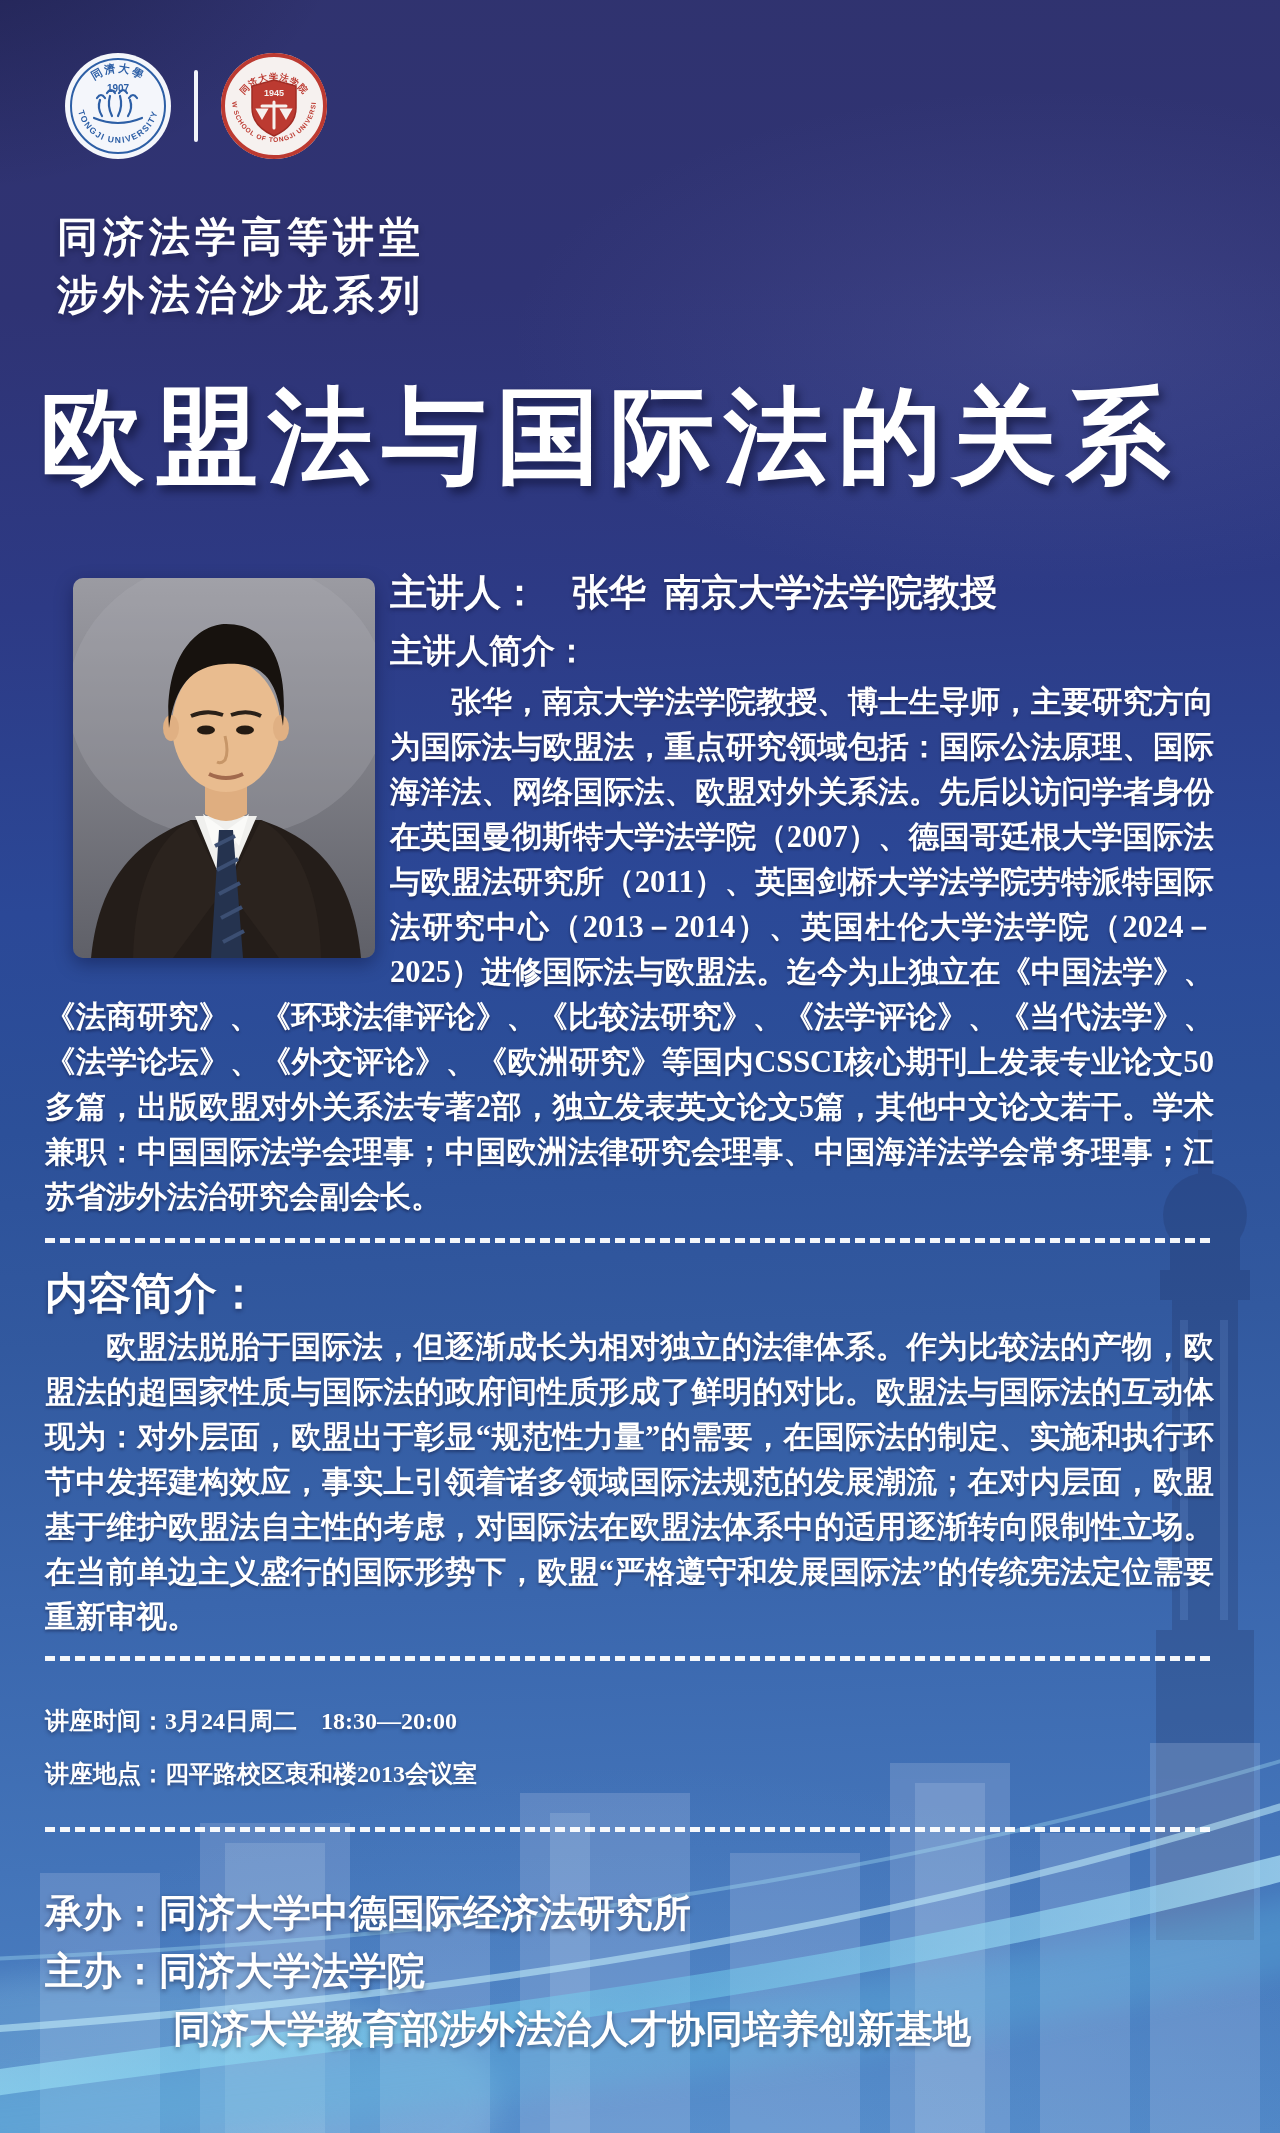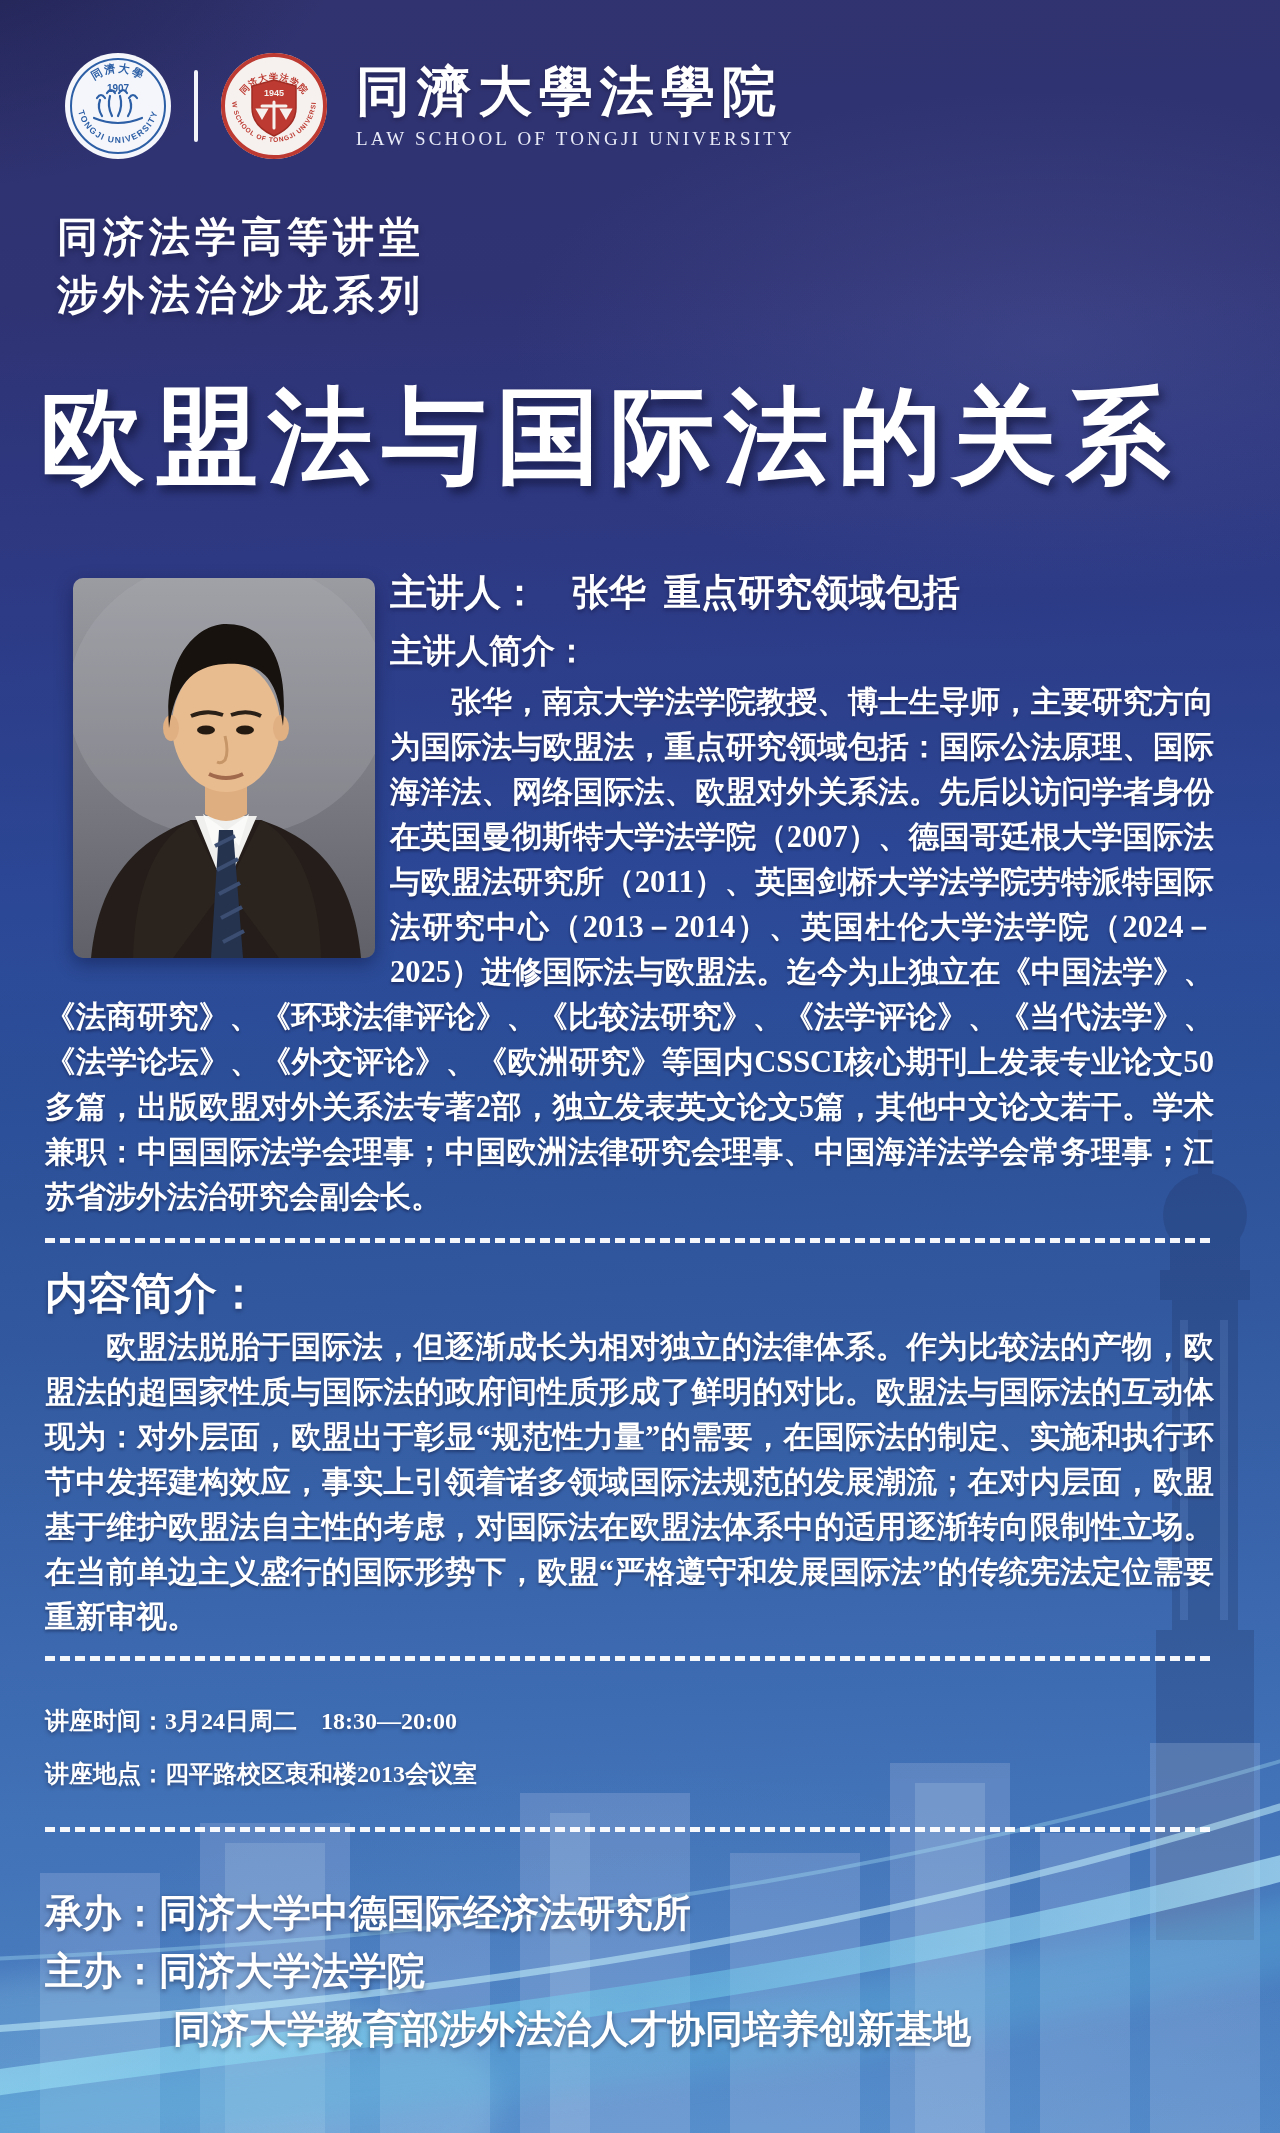--- a/index.html
+++ b/index.html
@@ -180,24 +180,20 @@
         <line x1="54" y1="50" x2="54" y2="76"></line>
         <line x1="42" y1="54" x2="66" y2="54"></line>
         <path d="M38,58 l8,0 l-4,7 z"></path>
         <path d="M62,58 l8,0 l-4,7 z"></path>
       </g>
       <text font-size="6.6" font-weight="bold" fill="#bc3a31" letter-spacing=".8" font-family="Liberation Sans, DejaVu Sans, sans-serif">
         <textPath href="#lsBot" startOffset="50%" text-anchor="middle">LAW SCHOOL OF TONGJI UNIVERSITY</textPath>
       </text>
     </svg>
 
-    <div class="brand">
-      <div class="brand-cn">同濟大學法學院</div>
-      <div class="brand-en">LAW SCHOOL OF TONGJI UNIVERSITY</div>
-    </div>
   </div>
 
   <div class="series">
     <div>同济法学高等讲堂</div>
     <div>涉外法治沙龙系列</div>
   </div>
 
   <div class="title">欧盟法与国际法的关系</div>
 
   <div class="body">
@@ -243,21 +239,21 @@
         <path d="M158,137 q16,-6 30,1" stroke="#2a2018" stroke-width="4" fill="none"></path>
         <ellipse cx="133" cy="152" rx="9" ry="4.5" fill="#241a12"></ellipse>
         <ellipse cx="172" cy="152" rx="9" ry="4.5" fill="#241a12"></ellipse>
 
         <path d="M152,158 q4,16 0,24 q-4,4 -8,2" stroke="#c79668" stroke-width="3" fill="none"></path>
         <path d="M136,196 q17,8 34,0" stroke="#a26a4d" stroke-width="4" fill="none"></path>
       </svg>
     </div>
 
     <div class="speaker-line">
-      <span>主讲人：</span><span class="gap"></span><span>张华</span><span class="gap2"></span><span>重点研究领域包括</span>
+      <span>主讲人：</span><span class="gap"></span><span>张华</span><span class="gap2"></span><span>南京大学法学院教授</span>
     </div>
 
     <div class="bio-heading">主讲人简介：</div>
 
     <div class="bio-text">张华，南京大学法学院教授、博士生导师，主要研究方向为国际法与欧盟法，重点研究领域包括：国际公法原理、国际海洋法、网络国际法、欧盟对外关系法。先后以访问学者身份在英国曼彻斯特大学法学院（2007）、德国哥廷根大学国际法与欧盟法研究所（2011）、英国剑桥大学法学院劳特派特国际法研究中心（2013－2014）、英国杜伦大学法学院（2024－2025）进修国际法与欧盟法。迄今为止独立在《中国法学》、《法商研究》、《环球法律评论》、《比较法研究》、《法学评论》、《当代法学》、《法学论坛》、《外交评论》、《欧洲研究》等国内CSSCI核心期刊上发表专业论文50多篇，出版欧盟对外关系法专著2部，独立发表英文论文5篇，其他中文论文若干。学术兼职：中国国际法学会理事；中国欧洲法律研究会理事、中国海洋法学会常务理事；江苏省涉外法治研究会副会长。</div>
 
     <div class="dash d1"></div>
 
     <div class="content-heading">内容简介：</div>
     <div class="content-text">欧盟法脱胎于国际法，但逐渐成长为相对独立的法律体系。作为比较法的产物，欧盟法的超国家性质与国际法的政府间性质形成了鲜明的对比。欧盟法与国际法的互动体现为：对外层面，欧盟出于彰显“规范性力量”的需要，在国际法的制定、实施和执行环节中发挥建构效应，事实上引领着诸多领域国际法规范的发展潮流；在对内层面，欧盟基于维护欧盟法自主性的考虑，对国际法在欧盟法体系中的适用逐渐转向限制性立场。在当前单边主义盛行的国际形势下，欧盟“严格遵守和发展国际法”的传统宪法定位需要重新审视。</div>

